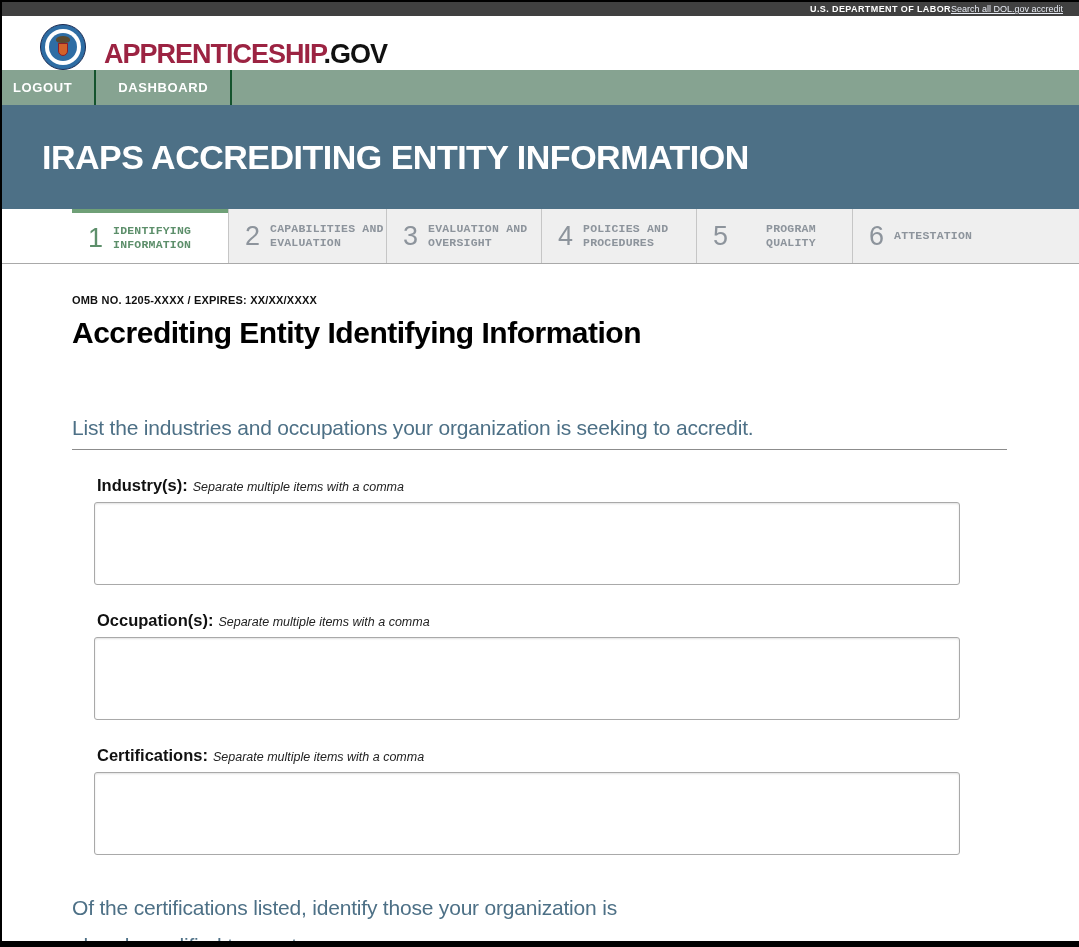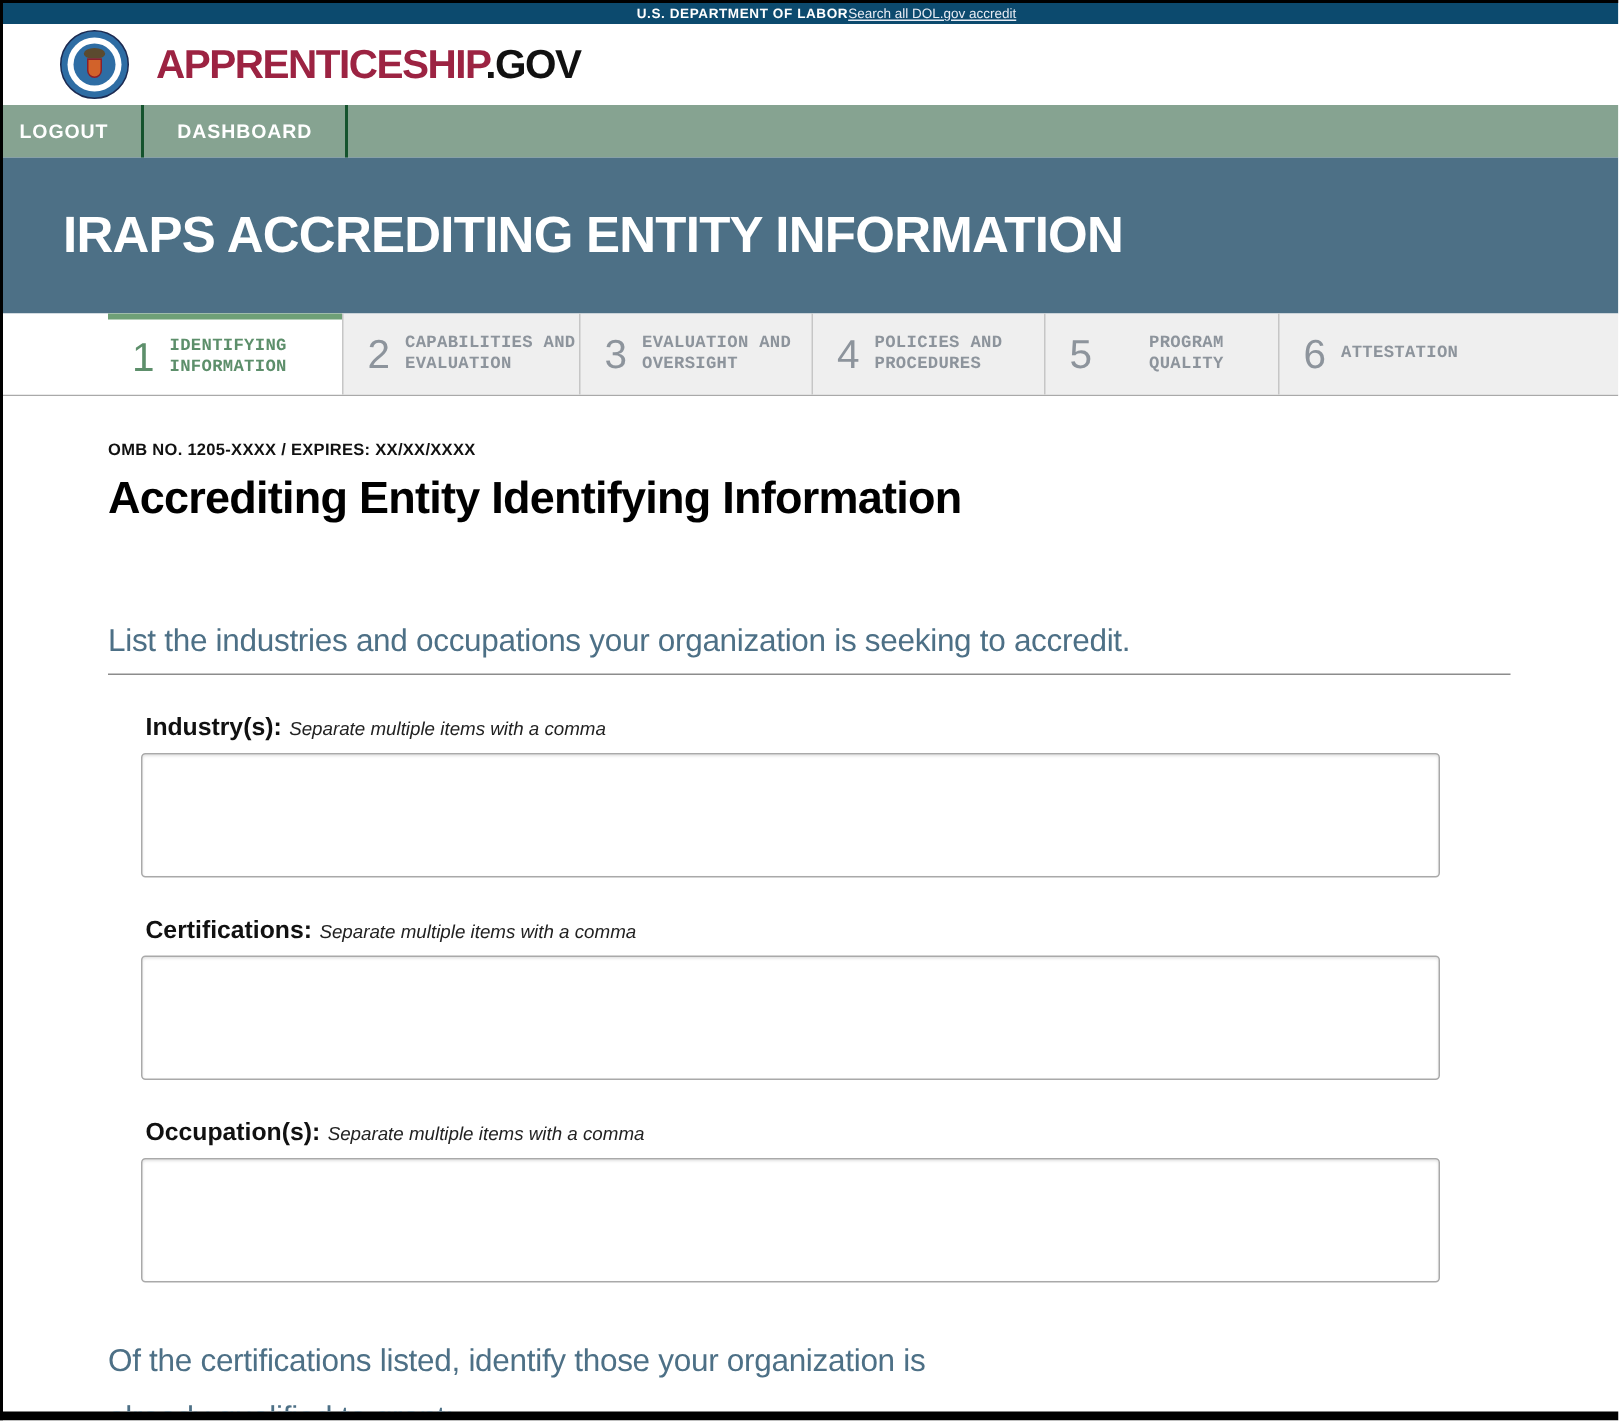--- a/index.html
+++ b/index.html
@@ -1,27 +1,27 @@
 <!DOCTYPE html>
 <html><head>
 <meta charset="utf-8">
 <style>
   * { margin:0; padding:0; box-sizing:border-box; }
   body { font-family:"Liberation Sans", sans-serif; background:#fff; }
   .page { width:1079px; height:947px; border-left:2px solid #000; border-top:2px solid #000;
           border-bottom:6px solid #000; background:#fff; overflow:hidden; }
 
   
-  .topbar { height:14px; background:#0c4a6e; display:flex; align-items:center;
-            justify-content:center; padding:0 16px 0 37px; }
+  .topbar { height:14px; background:#404040; display:flex; align-items:center;
+            justify-content:flex-end; padding:0 16px 0 37px; }
   .topbar .agency { color:#fff; font-size:9px; font-weight:bold; letter-spacing:.4px; }
   .topbar .search-link { color:#e8ecf4; font-size:9px; text-decoration:underline; cursor:pointer; }
 
   
-  .logoband { height:54px; background:#fff; display:flex; align-items:center; padding-left:38px; }
+  .logoband { height:54px; background:#fff; display:flex; align-items:flex-end; padding-left:38px; }
   .seal { width:46px; height:46px; border-radius:50%; background:#2e6da4; border:1px solid #1c2b52;
           display:flex; align-items:center; justify-content:center; position:relative; flex:0 0 auto; }
   .seal .ring { width:36px; height:36px; border-radius:50%; background:#fff;
                 display:flex; align-items:center; justify-content:center; }
   .seal .core { width:28px; height:28px; border-radius:50%; background:#2e6da4; position:relative; }
   .seal .eagle { position:absolute; top:3px; left:7px; width:14px; height:7px; background:#5b4a2f;
                  border-radius:50% 50% 40% 40%; }
   .seal .shield { position:absolute; top:10px; left:9px; width:10px; height:13px; background:#d2622a;
                   border:1px solid #8a1f2b; border-radius:0 0 5px 5px; }
   .seal .shield-top { position:absolute; top:10px; left:9px; width:10px; height:4px; background:#b02a35; }
@@ -145,28 +145,28 @@
 
     <div class="field">
       <div class="labelrow">
         <span class="flabel">Industry(s):</span><span class="fhint">Separate multiple items with a comma</span>
       </div>
       <textarea style=""></textarea>
     </div>
 
     <div class="field">
       <div class="labelrow">
-        <span class="flabel">Certifications:</span><span class="fhint">Separate multiple items with a comma</span>
+        <span class="flabel">Occupation(s):</span><span class="fhint">Separate multiple items with a comma</span>
       </div>
       <textarea style=""></textarea>
     </div>
 
     <div class="field">
       <div class="labelrow">
-        <span class="flabel">Occupation(s):</span><span class="fhint">Separate multiple items with a comma</span>
+        <span class="flabel">Certifications:</span><span class="fhint">Separate multiple items with a comma</span>
       </div>
       <textarea style=""></textarea>
     </div>
 
     <div class="followup-heading">Of the certifications listed, identify those your organization is already qualified to grant:</div>
 
   </div>
 
 </div>
 

